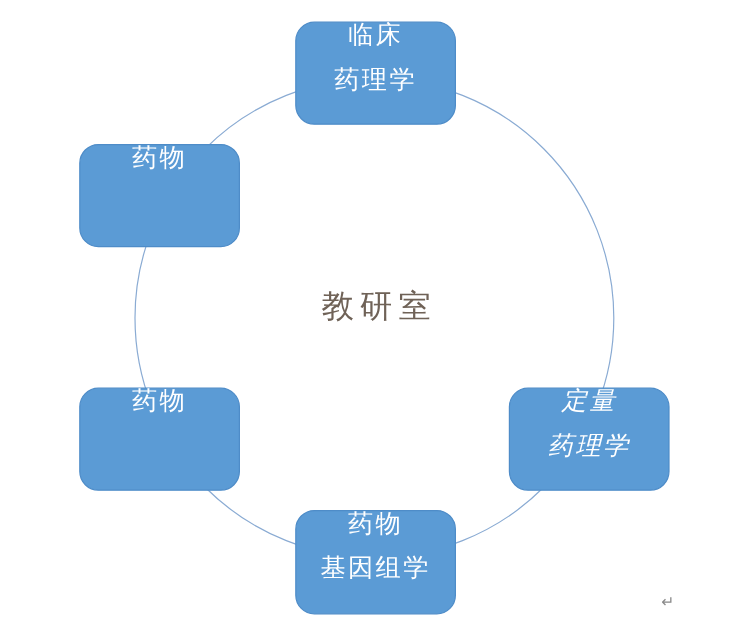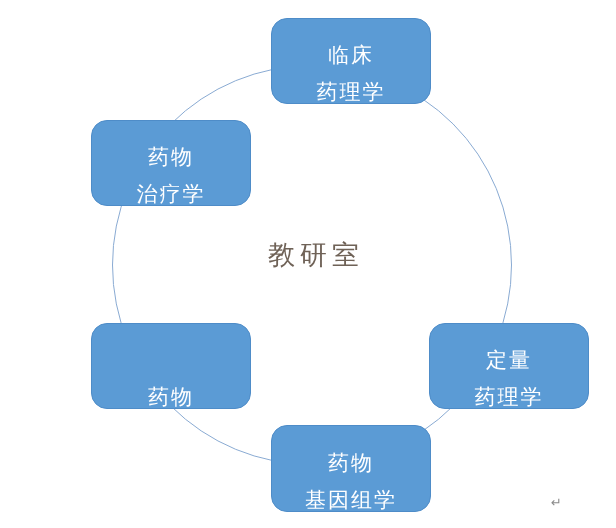--- a/index.html
+++ b/index.html
@@ -20,43 +20,42 @@
     left: 112px;
     top: 65px;
     width: 400px;
     height: 400px;
     border: 1px solid var(--circle-stroke, #8aabd3);
     border-radius: 50%;
     box-sizing: border-box;
   }
   .node {
     position: absolute;
-    width: 160px;
+    width: 134px;
     height: 86px;
     background: var(--node-fill, #5b9bd5);
     border: 1px solid var(--node-border, #4e8cc8);
     border-radius: 16px;
     box-sizing: border-box;
     display: flex;
     flex-direction: column;
     align-items: center;
-    justify-content: flex-end;
+    justify-content: flex-start;
     row-gap: 16px;
-    margin-left: 25px;
   }
   .node .line {
     color: var(--node-text, #ffffff);
     font-size: 21px;
     line-height: 1;
     letter-spacing: 2px;
     white-space: nowrap;
   }
   .pos-top         { left: 246px; top: 18px;  }
   .pos-upper-right { left: 425px; top: 120px; }
-  .pos-lower-right { left: 404px; top: 323px; }
+  .pos-lower-right { left: 424px; top: 323px; font-style: italic; }
   .pos-bottom      { left: 246px; top: 425px; height: 87px; }
   .pos-lower-left  { left: 66px;  top: 323px; }
   .pos-upper-left  { left: 66px;  top: 120px; }
   .center-label {
     position: absolute;
     left: 16px;
     right: 0;
     top: 241px;
     text-align: center;
     font-size: 27px;
@@ -99,18 +98,17 @@
     <span class="line">药物</span>
     <span class="line">基因组学</span>
   </div>
 
   <div class="node pos-lower-left">
     <span class="line">药物</span>
   </div>
 
   <div class="node pos-upper-left">
     <span class="line">药物</span>
-    <span class="line">治疗学</span>
   </div>
 
   <span class="para-mark">↵</span>
 
 </div>
 
 </body></html>

